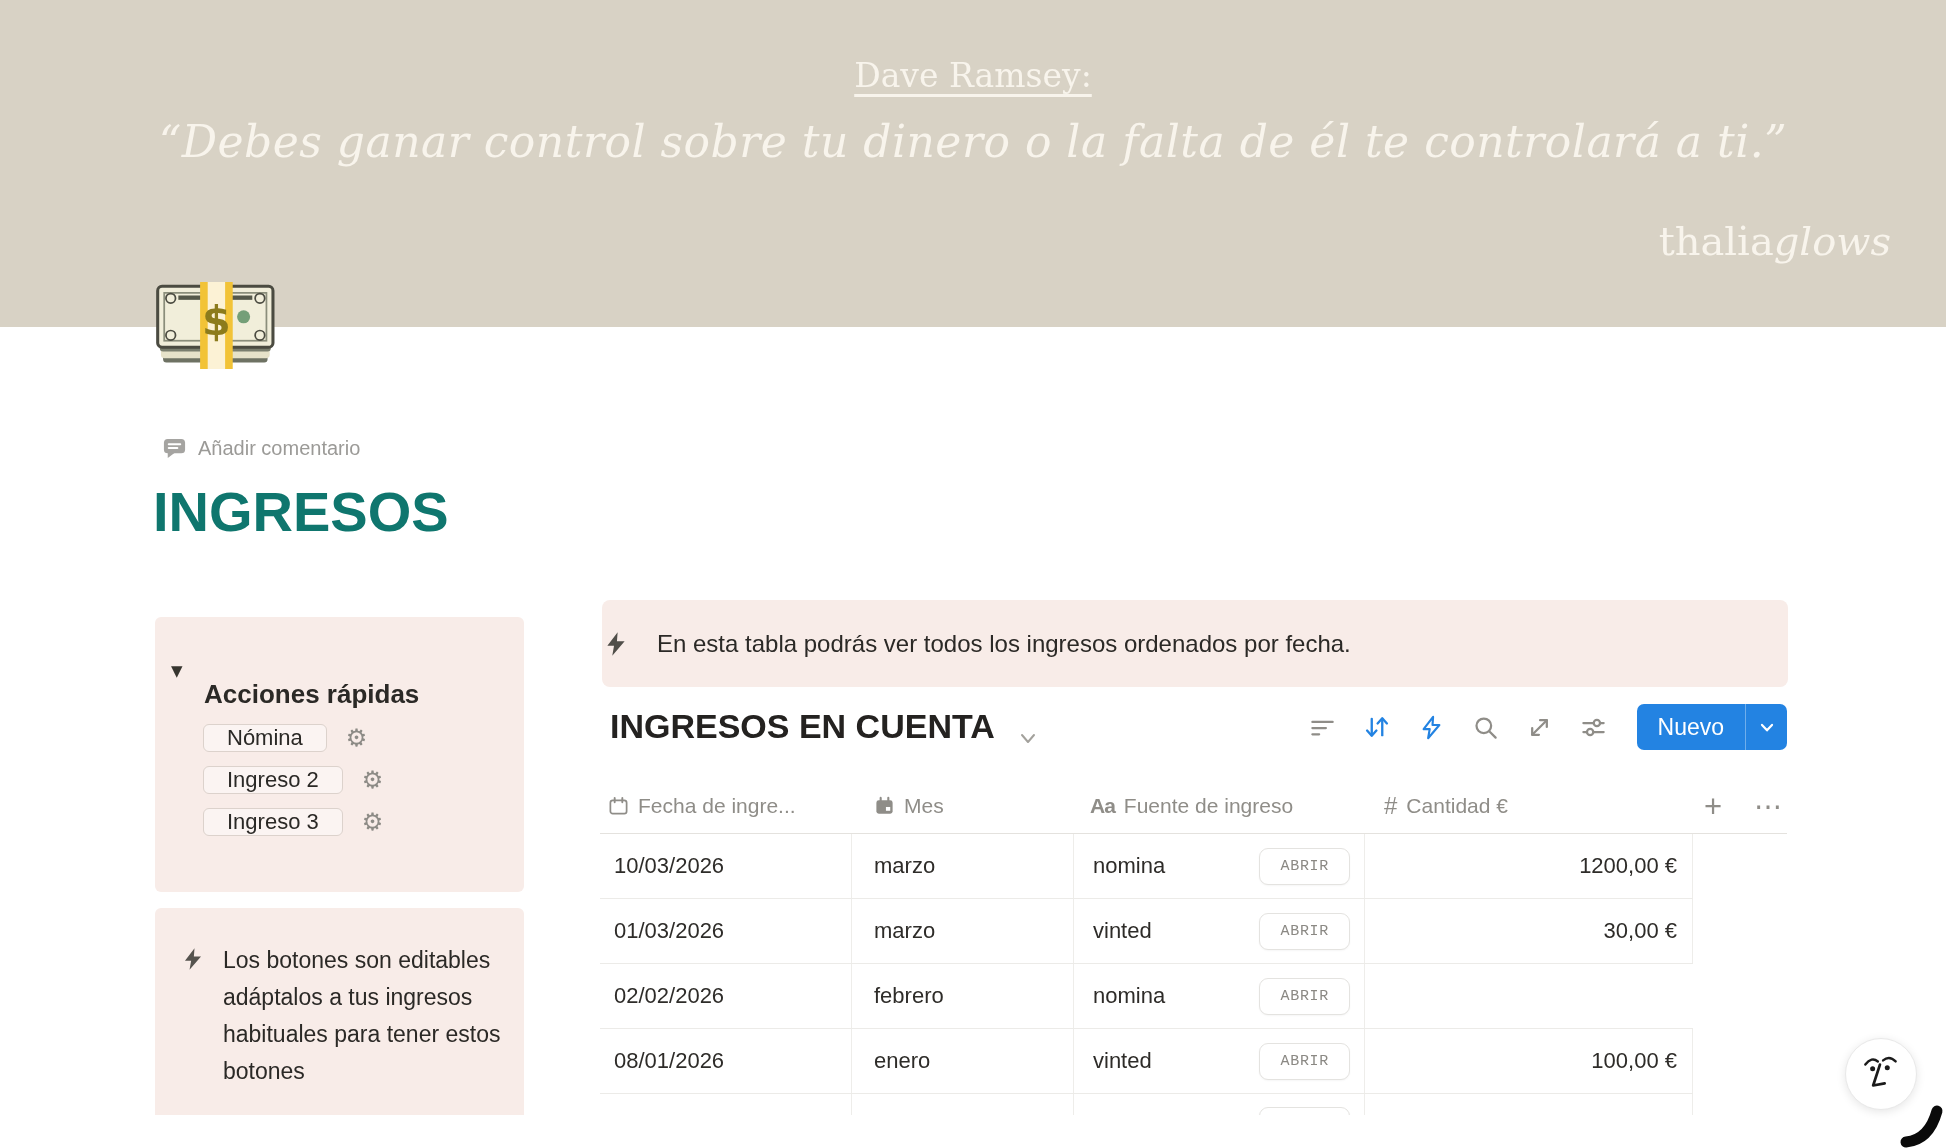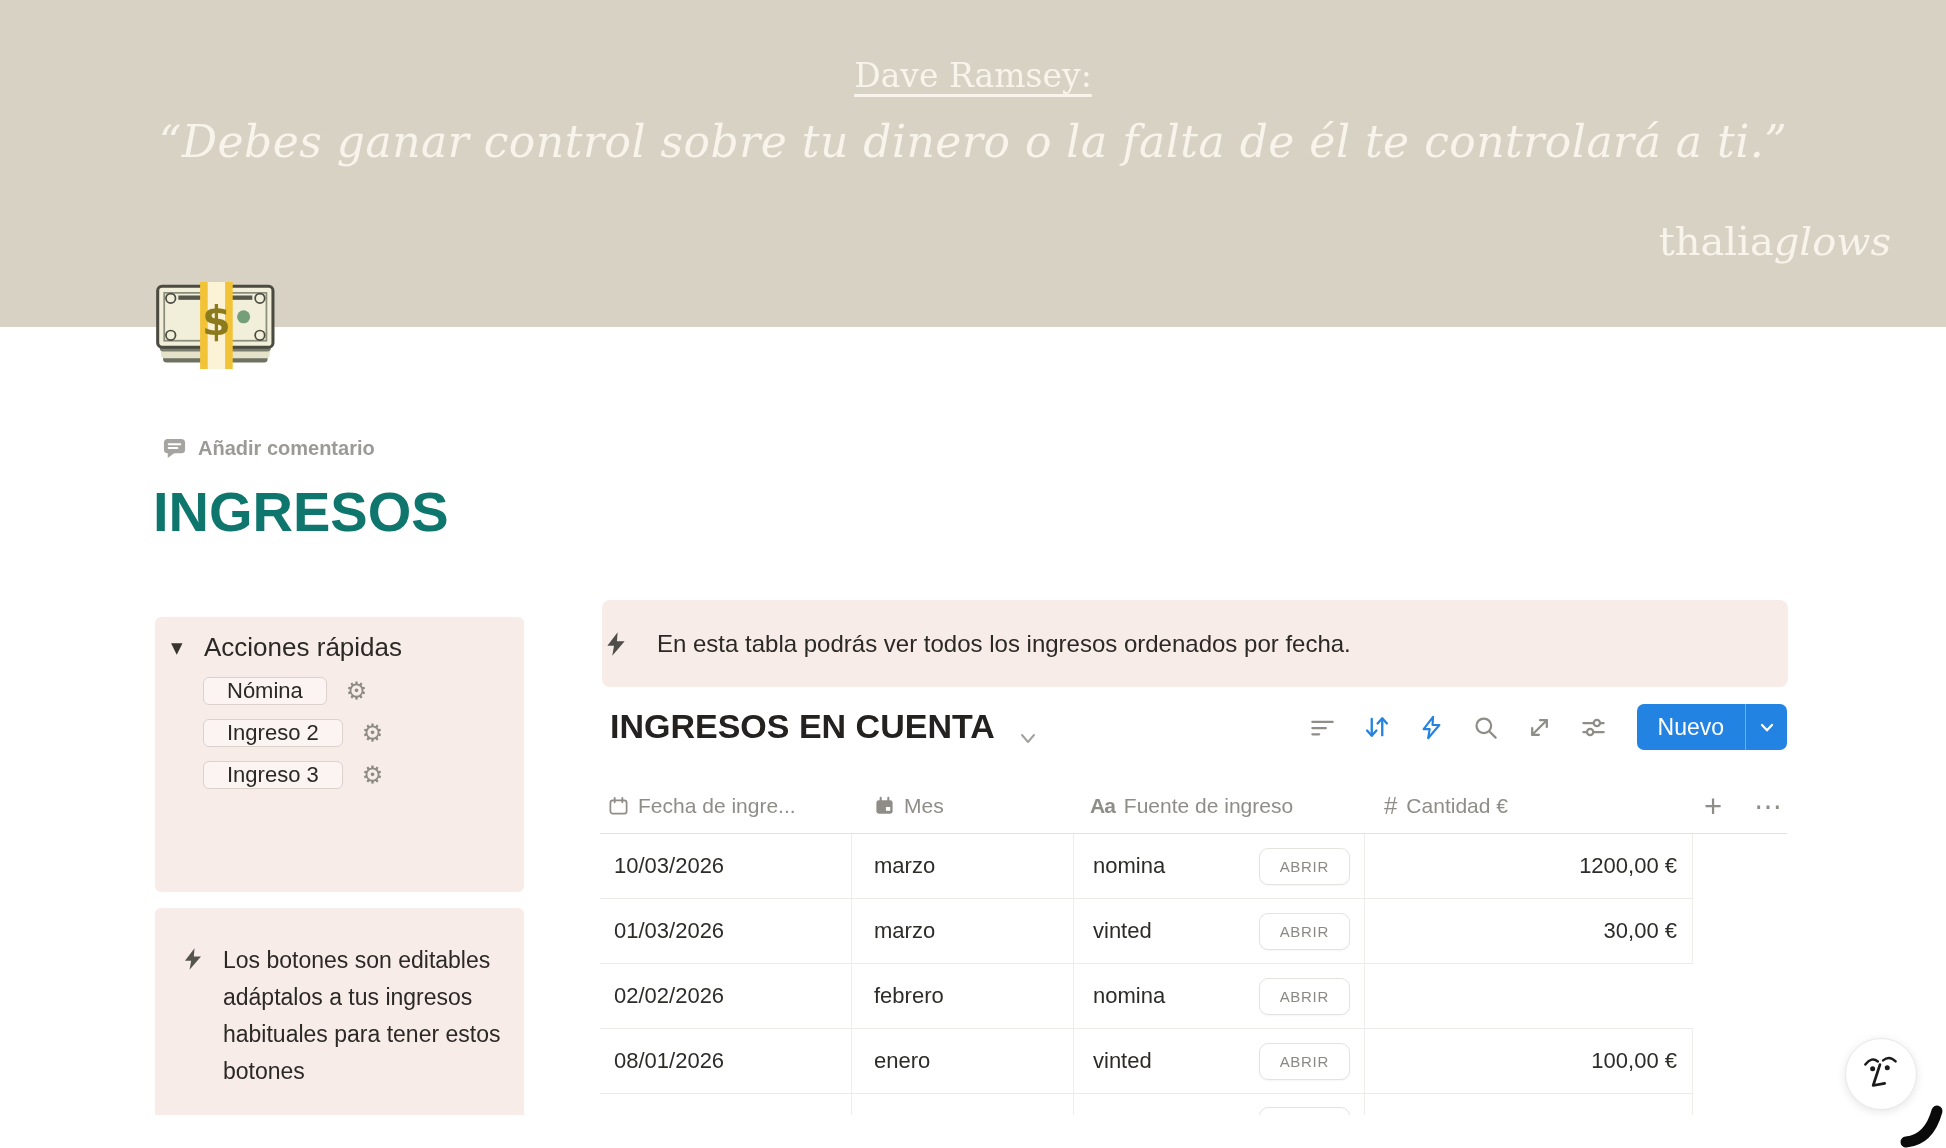--- a/index.html
+++ b/index.html
@@ -22,31 +22,31 @@
   }
   .banner-signature {
     position:absolute; top:218px; right:55px;
     font-family:"DejaVu Serif", serif; font-size:40px;
   }
   .banner-signature .sig-italic { font-style:italic; }
   
   .page-icon { position:absolute; left:152px; top:282px; width:131px; height:87px; }
   .comment-row {
     position:absolute; left:162px; top:436px; display:flex; align-items:center; gap:11px;
-    color:#9B9A97; font-size:20px; cursor:pointer;font-weight:bold;
+    color:#9B9A97; font-size:20px; cursor:pointer;
   }
   .page-title { position:absolute; left:153px; top:479px; font-size:56px; font-weight:700; color:#0f766e; }
   
   .qa-block {
     position:absolute; left:155px; top:617px; width:369px; height:275px;
     background:#F8ECE8; border-radius:6px;
   }
   .qa-head { display:flex; align-items:center; gap:13px; padding:15px 0 0 16px; }
   .qa-toggle { font-family:"DejaVu Sans", sans-serif; font-size:15px; color:#37352F; width:20px; cursor:pointer; }
-  .qa-title { font-size:26px; font-weight:400; color:#2B2926; }
+  .qa-title { font-size:26px; font-weight:700; color:#2B2926;margin-top:47px; }
   .qa-btn-row { display:flex; align-items:center; gap:19px; margin-left:48px; margin-top:14px; }
   .qa-btn-row:first-of-type { margin-top:18px; }
   .qa-btn {
     background:rgba(255,255,255,0.45); border:1px solid #DCD2CC; border-radius:6px;
     padding:0 23px; font-size:22px; color:#2B2926; font-family:"Liberation Sans",sans-serif; cursor:pointer;
   }
   .gear { font-family:"DejaVu Sans", sans-serif; font-size:24px; color:#8D8B86; cursor:pointer; line-height:1; }
   .side-callout {
     position:absolute; left:155px; top:908px; width:369px; height:222px;
     background:#F8ECE8; border-radius:6px;
@@ -96,21 +96,21 @@
   }
   .trow-partial { display:grid; grid-template-columns:252px 222px 291px 328px; height:21px; overflow:hidden; }
   .cell { display:flex; align-items:center; border-right:1px solid #EEEDEA; cursor:text; }
   .cell-fecha { padding-left:14px; }
   .cell-mes { padding-left:22px; }
   .cell-fuente { padding-left:19px; justify-content:space-between; padding-right:14px; }
   .cell-cantidad { justify-content:flex-end; padding-right:15px; }
   .abrir-btn {
     border:1px solid #E4E3E0; border-radius:9px; background:#ffffff;
     padding:9px 20px; font-size:15px; color:#8B8984; letter-spacing:0.7px;
-    font-family:Liberation Sans, sans-serif; cursor:pointer; box-shadow:0 1px 2px rgba(0,0,0,0.04);
+    font-family:Liberation Mono, monospace; cursor:pointer; box-shadow:0 1px 2px rgba(0,0,0,0.04);
   }
   .trow-partial .abrir-btn { margin-top:13px; height:38px; align-self:flex-start; }
   .trow-partial .cell { border-bottom:none; align-items:flex-start; }
   
   .bottom-mask { position:absolute; left:0; top:1115px; width:1946px; height:33px; background:#ffffff; z-index:3; }
   .fab {
     position:absolute; left:1845px; top:1038px; width:72px; height:72px; border-radius:50%;
     background:#ffffff; border:1px solid #E9E9E9; box-shadow:0 2px 10px rgba(0,0,0,0.10);
     display:flex; align-items:center; justify-content:center; z-index:5; cursor:pointer;
   }

